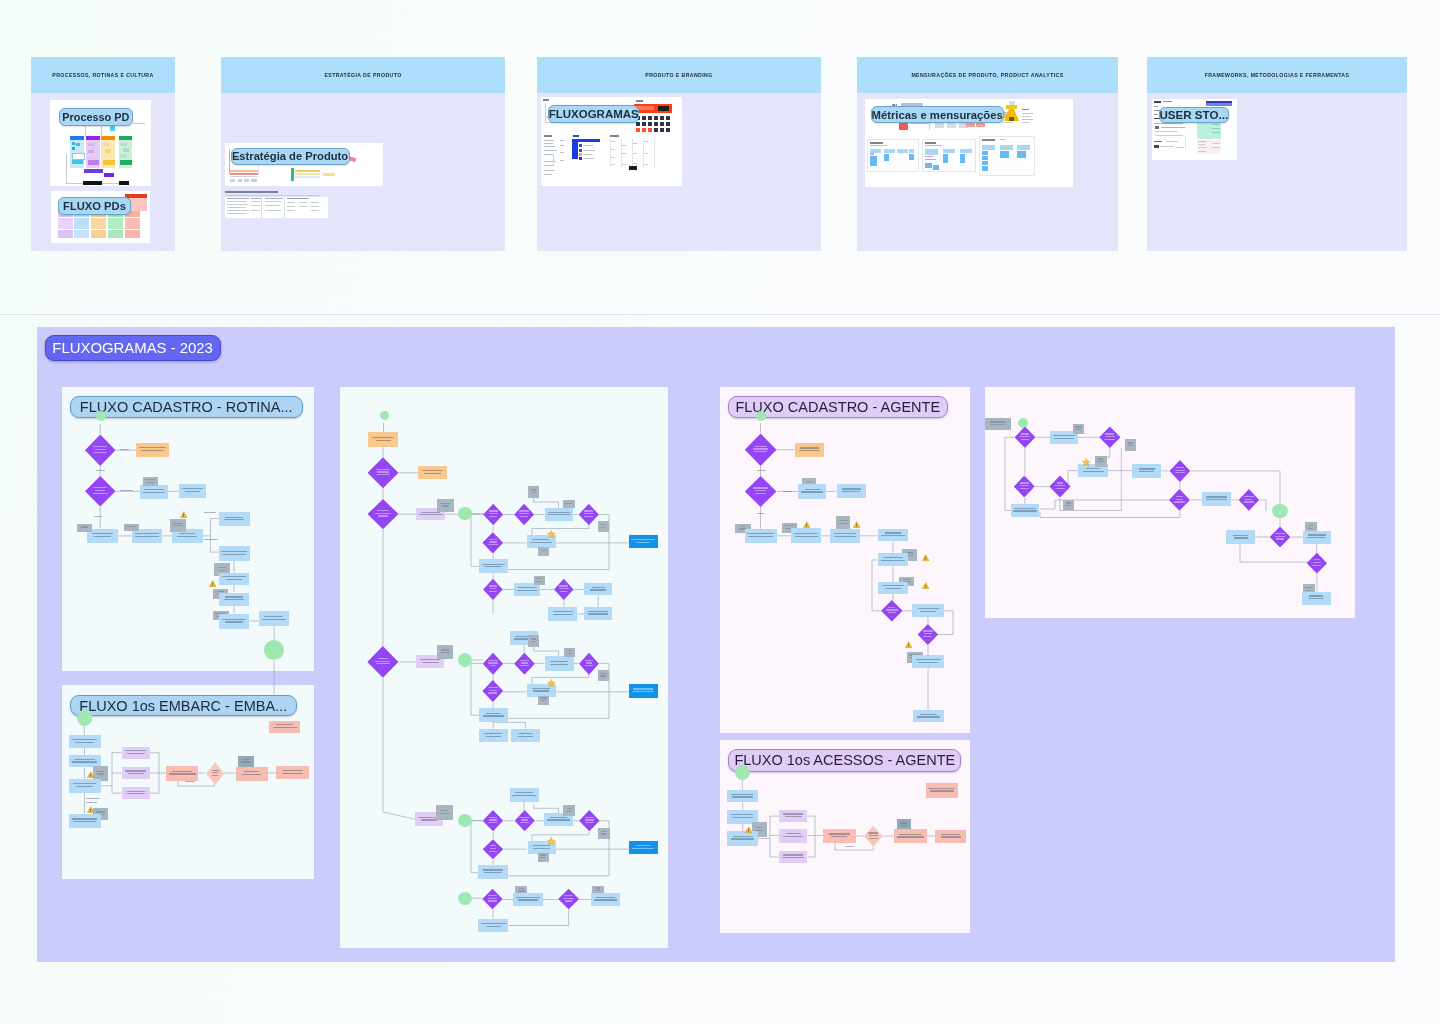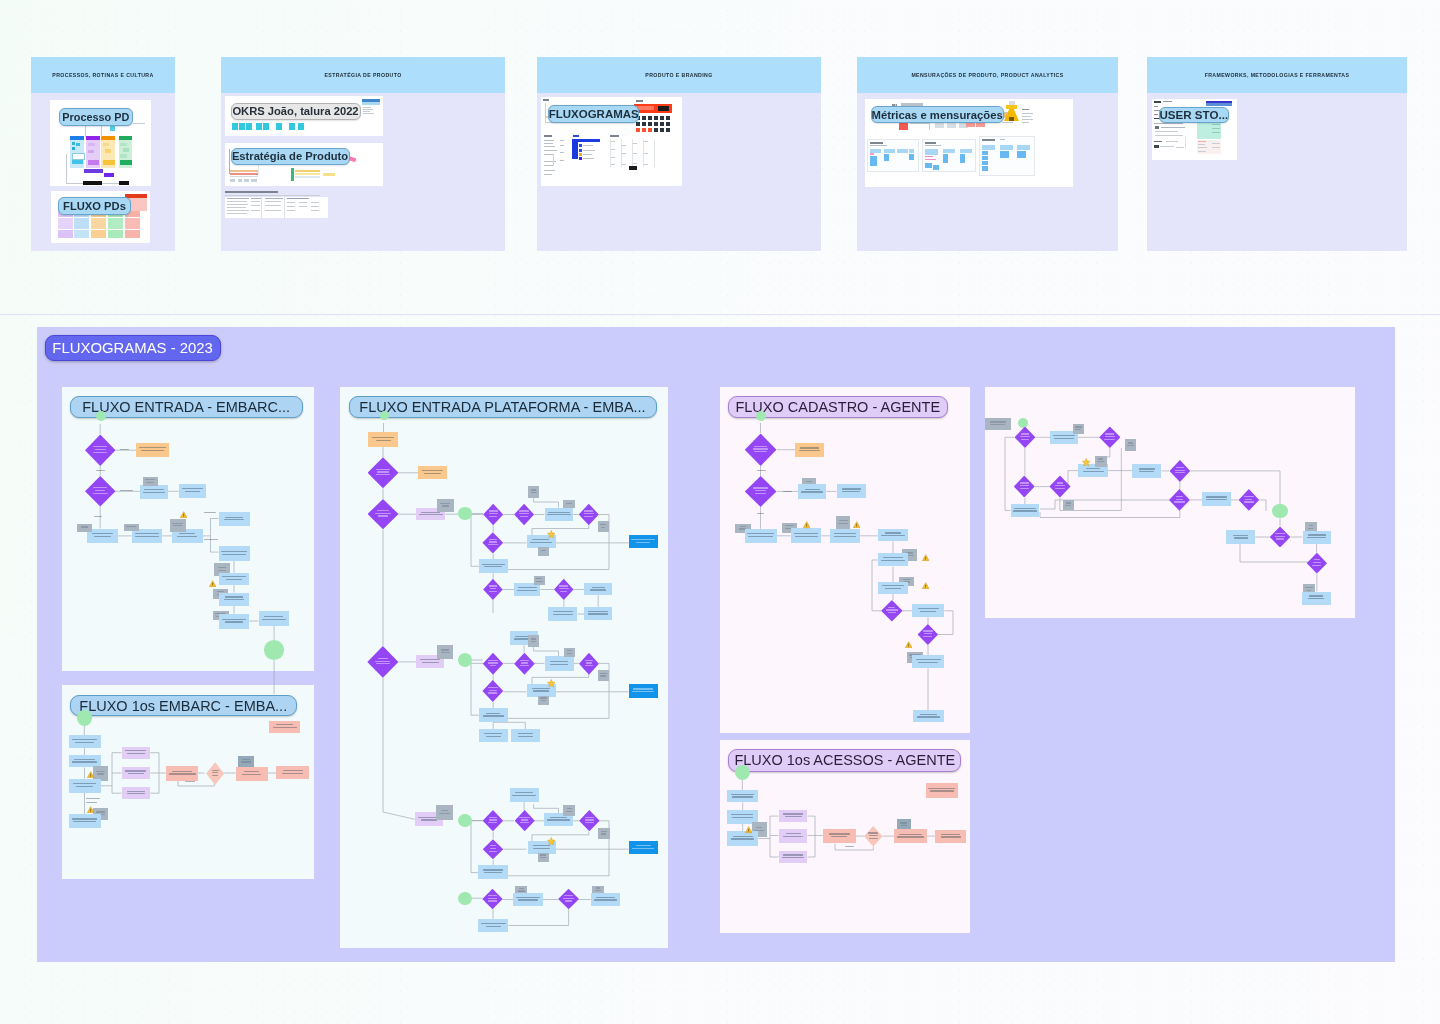--- a/index.html
+++ b/index.html
@@ -140,39 +140,20 @@
         <span>FLUXO PDs</span>
         </div>
     </div>
   </div>
 
   <div class="tframe" style="left:221px;top:57px;width:284px;height:194px;">
     <div class="hdr">
         <span>ESTRATÉGIA DE PRODUTO</span>
       </div>
 
-    <div class="thumb" style="left:4px;top:39px;width:158px;height:40px;">
-      <div class="abs" style="left:137px;top:3px;width:18px;height:2.5px;background:#3f87c8;"></div>
-      <div class="abs" style="left:137px;top:6px;width:18px;height:3px;background:#a9d8f5;"></div>
-      <div class="abs" style="left:138px;top:11px;width:8px;height:1px;background:#c4ccd2;"></div>
-      <div class="abs" style="left:138px;top:13px;width:10px;height:1px;background:#c4ccd2;"></div>
-      <div class="abs" style="left:138px;top:15px;width:7px;height:1px;background:#c4ccd2;"></div>
-      <div class="abs" style="left:138px;top:17px;width:11px;height:1px;background:#c4ccd2;"></div>
-      <div class="abs" style="left:6.5px;top:27px;width:6px;height:7px;background:#31c8e0;"></div>
-      <div class="abs" style="left:13.5px;top:27px;width:6px;height:7px;background:#31c8e0;"></div>
-      <div class="abs" style="left:20.5px;top:27px;width:6px;height:7px;background:#31c8e0;"></div>
-      <div class="abs" style="left:30.5px;top:27px;width:6px;height:7px;background:#31c8e0;"></div>
-      <div class="abs" style="left:37.5px;top:27px;width:6px;height:7px;background:#31c8e0;"></div>
-      <div class="abs" style="left:51px;top:27px;width:6px;height:7px;background:#31c8e0;"></div>
-      <div class="abs" style="left:64px;top:27px;width:6px;height:7px;background:#31c8e0;"></div>
-      <div class="abs" style="left:73px;top:27px;width:6px;height:7px;background:#31c8e0;"></div>
-      <div class="chip" style="left:5.5px;top:6.6px;width:130px;height:17.2px;font-size:11.2px;background:#e7e7e7;border-color:#b4b4b4;color:#25303a;">
-        <span>OKRS João, talura 2022</span>
-        </div>
-    </div>
 
     <div class="thumb" style="left:4px;top:86px;width:158px;height:43px;">
       <div class="abs" style="left:4px;top:6px;width:1px;height:24px;background:#d0aa7a;"></div>
       <div class="abs" style="left:4px;top:30px;width:30px;height:1px;background:#d0aa7a;"></div>
       <div class="abs" style="left:5px;top:27px;width:28px;height:2px;background:#f0c090;"></div>
       <div class="abs" style="left:5px;top:30px;width:28px;height:2px;background:#ef8e82;"></div>
       <div class="abs" style="left:5px;top:33px;width:28px;height:1.3px;background:#cfd8df;"></div>
       <div class="abs" style="left:5px;top:36px;width:5px;height:3px;background:#c8d2da;"></div>
       <div class="abs" style="left:13px;top:36px;width:4px;height:3px;background:#c8d2da;"></div>
       <div class="abs" style="left:19px;top:36px;width:5px;height:3px;background:#c8d2da;"></div>
@@ -436,32 +417,29 @@
 
   <div class="abs" style="left:0;top:313.6px;width:1440px;height:1.2px;background:#dcdcf6;opacity:.85;"></div>
 
   <div id="bigbox"></div>
   <div id="bigtag">
       <span>FLUXOGRAMAS - 2023</span>
     </div>
 
   <div class="flowpanel" style="left:61.7px;top:387px;width:252.7px;height:284px;" id="p1"></div>
   <div class="ftag blue" style="left:69.7px;top:395.7px;width:233px;height:22.2px;box-sizing:border-box;">
-    <span>FLUXO ENTRADA - EMBARC...</span>
+    <span>FLUXO CADASTRO - ROTINA...</span>
     </div>
 
   <div class="flowpanel" style="left:61.7px;top:684.9px;width:252.7px;height:194.1px;" id="p2"></div>
   <div class="ftag blue" style="left:69.9px;top:694.9px;width:226.7px;height:21.6px;box-sizing:border-box;">
     <span>FLUXO 1os EMBARC - EMBA...</span>
     </div>
 
   <div class="flowpanel" style="left:340px;top:387px;width:327.8px;height:560.7px;" id="p3"></div>
-  <div class="ftag blue" style="left:348.5px;top:395.7px;width:308px;height:22.2px;box-sizing:border-box;">
-    <span>FLUXO ENTRADA PLATAFORMA - EMBA...</span>
-    </div>
 
   <div class="flowpanel" style="left:719.8px;top:386.9px;width:250px;height:346px;background:#fdf7fd;" id="p4"></div>
   <div class="ftag purple" style="left:727.7px;top:395.6px;width:220.2px;height:22.3px;box-sizing:border-box;">
     <span>FLUXO CADASTRO - AGENTE</span>
     </div>
 
   <div class="flowpanel" style="left:719.8px;top:739.6px;width:250px;height:193.3px;background:#fdf7fd;" id="p5"></div>
   <div class="ftag purple" style="left:728.1px;top:748.5px;width:233.4px;height:23px;box-sizing:border-box;">
     <span>FLUXO 1os ACESSOS - AGENTE</span>
     </div>

